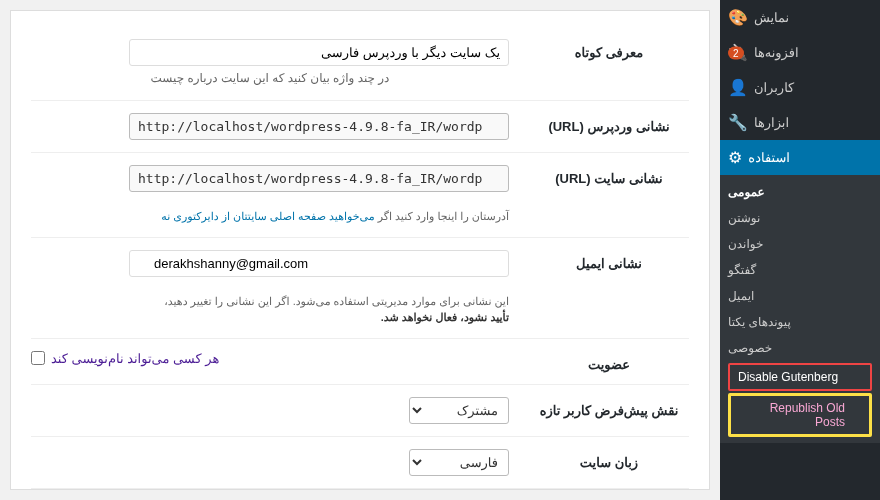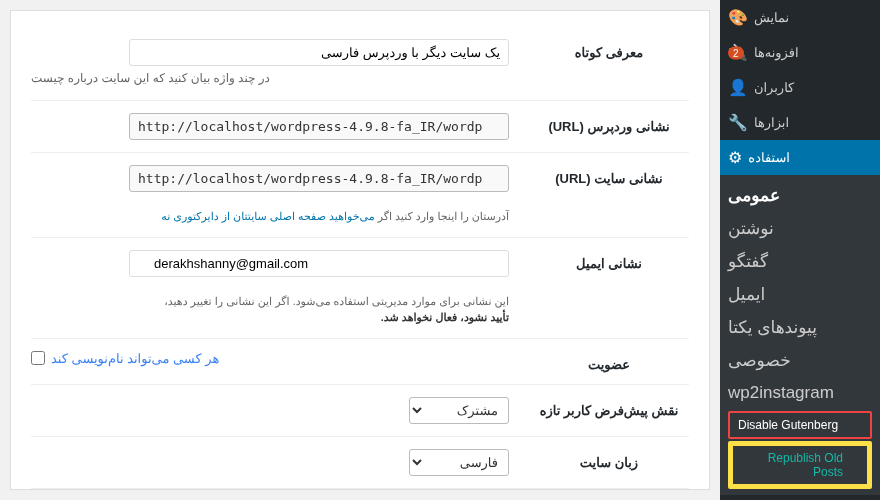--- a/index.html
+++ b/index.html
@@ -54,34 +54,34 @@
       background: #32373c;
       padding: 4px 0;
     }
     .sidebar-subitem {
       display: flex;
       align-items: center;
       justify-content: flex-end;
       padding: 6px 24px 6px 8px;
       cursor: pointer;
       color: #ccc;
-      font-size: 17px;
+      font-size: 12px;
       text-align: right;
     }
     .sidebar-subitem.active-sub { color: #fff; font-weight: bold; }
 
     .sidebar-subitem-plugin {
       display: flex;
       align-items: center;
       justify-content: flex-end;
       padding: 5px 24px 5px 8px;
       cursor: pointer;
-      color: #14b8a6;
+      color: #f9a8d4;
       font-size: 12px;
-      border: 5px solid #fde047;
+      border: 3px solid #fde047;
       margin: 2px 8px;
       border-radius: 2px;
       background: transparent;
     }
     .sidebar-subitem-plugin.highlighted {
       border: 2px solid #ef4444;
       color: #fff;
     }
 
     
@@ -173,38 +173,38 @@
       gap: 6px;
     }
 
     .checkbox-wrap input[type="checkbox"] {
       width: 14px;
       height: 14px;
     }
 
     .checkbox-wrap label {
       font-size: 13px;
-      color: #3b82f6;
+      color: #4c1d95;
     }
 
     .select-input {
       padding: 4px 6px;
       border: 1px solid #bbb;
       border-radius: 3px;
       font-size: 13px;
       background: #fff;
       color: #333;
       min-width: 100px;
       direction: rtl;
     }
 
     .intro-text {
       font-size: 12px;
       color: #666;
-      text-align: left;
+      text-align: center;
       line-height: 1.6;
       margin-top: 3px;
     }
 
     .title-input {
       width: 100%;
       max-width: 380px;
       padding: 5px 8px;
       border: 1px solid #ddd;
       border-radius: 3px;
@@ -245,33 +245,33 @@
   </div>
 
   <div class="sidebar-submenu">
     <div class="sidebar-subitem active-sub">
       <span>عمومی</span>
     </div>
     <div class="sidebar-subitem">
       <span>نوشتن</span>
     </div>
     <div class="sidebar-subitem">
+      <span>خواندن</span>
+    </div>
+    <div class="sidebar-subitem">
       <span>گفتگو</span>
     </div>
     <div class="sidebar-subitem">
       <span>ایمیل</span>
     </div>
     <div class="sidebar-subitem">
       <span>پیوندهای یکتا</span>
     </div>
     <div class="sidebar-subitem">
       <span>خصوصی</span>
-    </div>
-    <div class="sidebar-subitem">
-      <span>wp2instagram</span>
     </div>
 
     <div class="sidebar-subitem-plugin highlighted">
       <span>Disable Gutenberg</span>
     </div>
     <div class="sidebar-subitem-plugin">
       <span>Republish Old Posts</span>
     </div>
   </div>
 </div>

